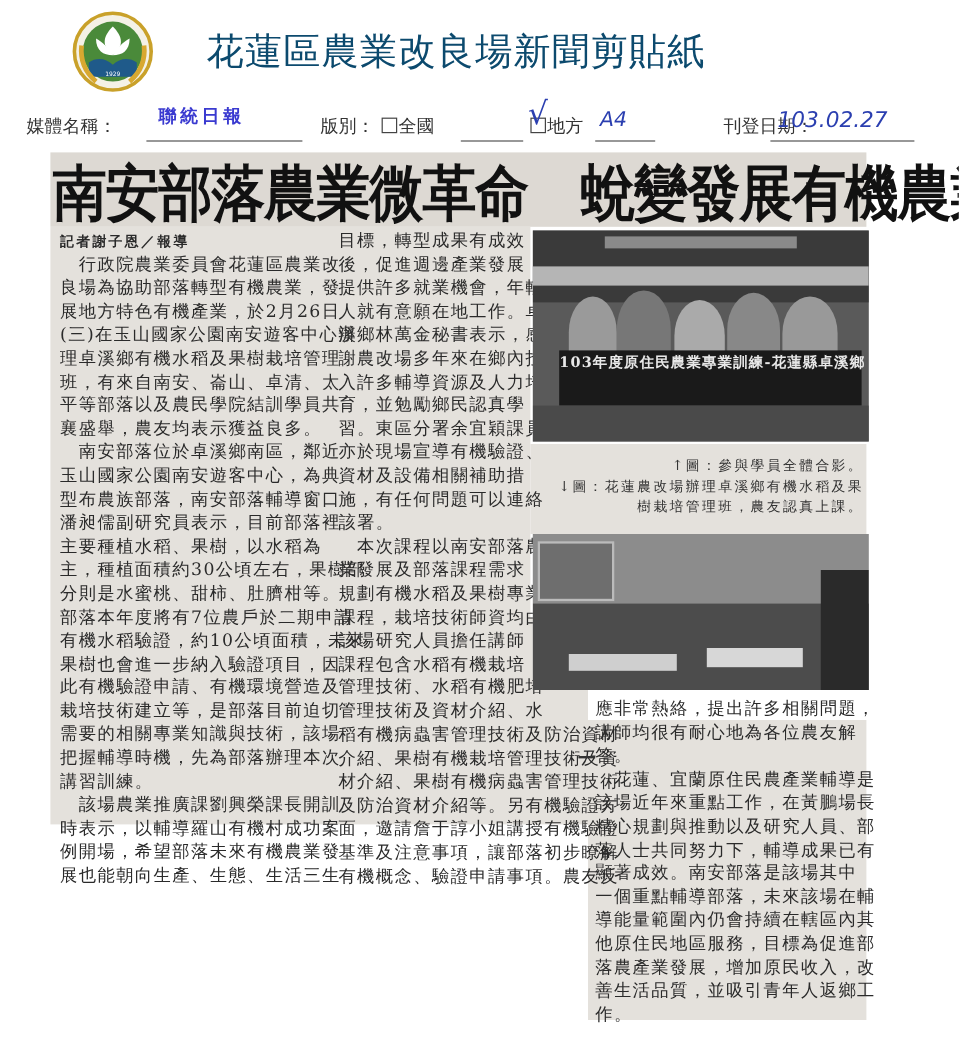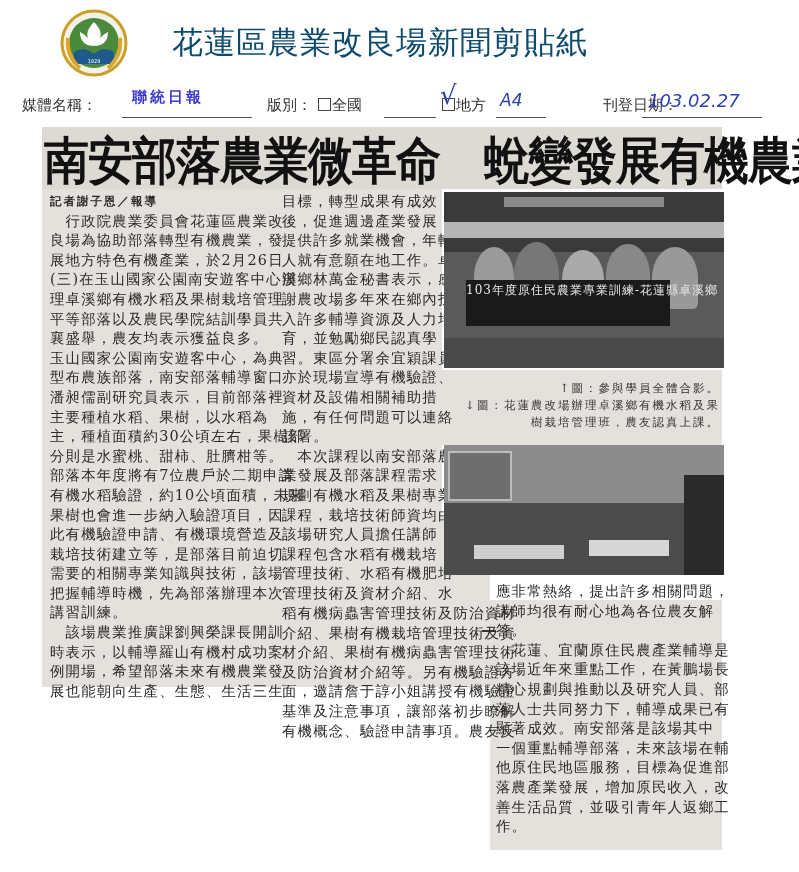--- a/index.html
+++ b/index.html
@@ -80,22 +80,24 @@
 <div class="abs paper" style="left:442px;top:370px;width:280px;height:75px;"></div>
 <div class="abs paper" style="left:490px;top:600px;width:232px;height:250px;"></div>
 
 <div class="abs col" style="left:50px;top:192px;width:195px;">
   <p class="byline">記者謝子恩／報導</p>
   <p>　行政院農業委員會花蓮區農業改</p>
   <p>良場為協助部落轉型有機農業，發</p>
   <p>展地方特色有機產業，於2月26日</p>
   <p>(三)在玉山國家公園南安遊客中心辦</p>
   <p>理卓溪鄉有機水稻及果樹栽培管理</p>
+  <p>班，有來自南安、崙山、卓清、太</p>
   <p>平等部落以及農民學院結訓學員共</p>
   <p>襄盛舉，農友均表示獲益良多。</p>
+  <p>　南安部落位於卓溪鄉南區，鄰近</p>
   <p>玉山國家公園南安遊客中心，為典</p>
   <p>型布農族部落，南安部落輔導窗口</p>
   <p>潘昶儒副研究員表示，目前部落裡</p>
   <p>主要種植水稻、果樹，以水稻為</p>
   <p>主，種植面積約30公頃左右，果樹部</p>
   <p>分則是水蜜桃、甜柿、肚臍柑等。</p>
   <p>部落本年度將有7位農戶於二期申請</p>
   <p>有機水稻驗證，約10公頃面積，未來</p>
   <p>果樹也會進一步納入驗證項目，因</p>
   <p>此有機驗證申請、有機環境營造及</p>
@@ -145,21 +147,21 @@
 
 <div class="abs photo" style="left:444px;top:192px;width:280px;height:176px;background:#5a5a5a;">
   <div style="position:absolute;left:0;top:0;width:280px;height:60px;background:#3a3a3a;"></div>
   <div style="position:absolute;left:60px;top:5px;width:160px;height:10px;background:#8a8a8a;"></div>
   <div style="position:absolute;left:0;top:30px;width:280px;height:16px;background:#b5b5b5;"></div>
   <div class="person" style="left:30px;top:55px;width:40px;height:60px;background:#9a9a9a;"></div>
   <div class="person" style="left:70px;top:50px;width:45px;height:65px;background:#777;"></div>
   <div class="person" style="left:118px;top:58px;width:42px;height:60px;background:#aaa;"></div>
   <div class="person" style="left:162px;top:52px;width:44px;height:62px;background:#888;"></div>
   <div class="person" style="left:208px;top:55px;width:46px;height:62px;background:#999;"></div>
-  <div class="banner" style="left:22px;top:88px;width:204px;height:46px;">
+  <div class="banner" style="left:22px;top:100px;width:252px;height:46px;font-weight:bold;">
     <div style="font-size:12px;white-space:nowrap;">103年度原住民農業專業訓練-花蓮縣卓溪鄉</div>
   </div>
   <div style="position:absolute;left:0;top:146px;width:280px;height:30px;background:#4a4a4a;"></div>
 </div>
 
 <div class="abs caption" style="left:450px;top:380px;width:270px;text-align:right;">
   <div>↑圖：參與學員全體合影。</div>
   <div>↓圖：花蓮農改場辦理卓溪鄉有機水稻及果</div>
   <div>樹栽培管理班，農友認真上課。</div>
 </div>
@@ -175,19 +177,20 @@
 <div class="abs col" style="left:496px;top:582px;width:230px;">
   <p>應非常熱絡，提出許多相關問題，</p>
   <p>講師均很有耐心地為各位農友解</p>
   <p>答。</p>
   <p>　花蓮、宜蘭原住民農產業輔導是</p>
   <p>該場近年來重點工作，在黃鵬場長</p>
   <p>精心規劃與推動以及研究人員、部</p>
   <p>落人士共同努力下，輔導成果已有</p>
   <p>顯著成效。南安部落是該場其中</p>
   <p>一個重點輔導部落，未來該場在輔</p>
+  <p>導能量範圍內仍會持續在轄區內其</p>
   <p>他原住民地區服務，目標為促進部</p>
   <p>落農產業發展，增加原民收入，改</p>
   <p>善生活品質，並吸引青年人返鄉工</p>
   <p>作。</p>
 </div>
 
 <div class="abs" style="left:482px;top:630px;width:14px;height:0;border-top:2px solid #333;"></div>
 
 </body></html>

